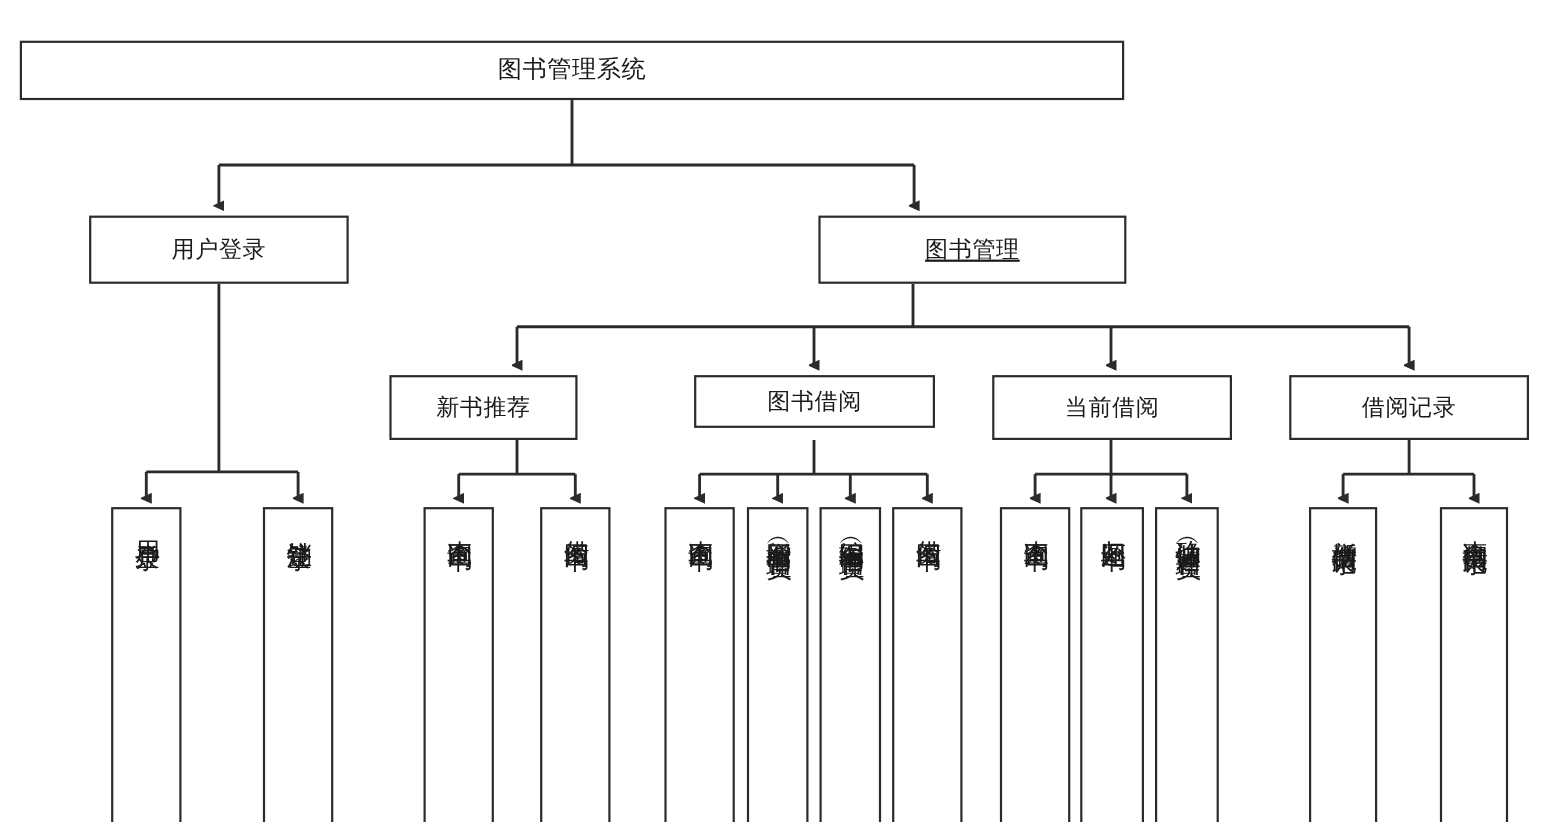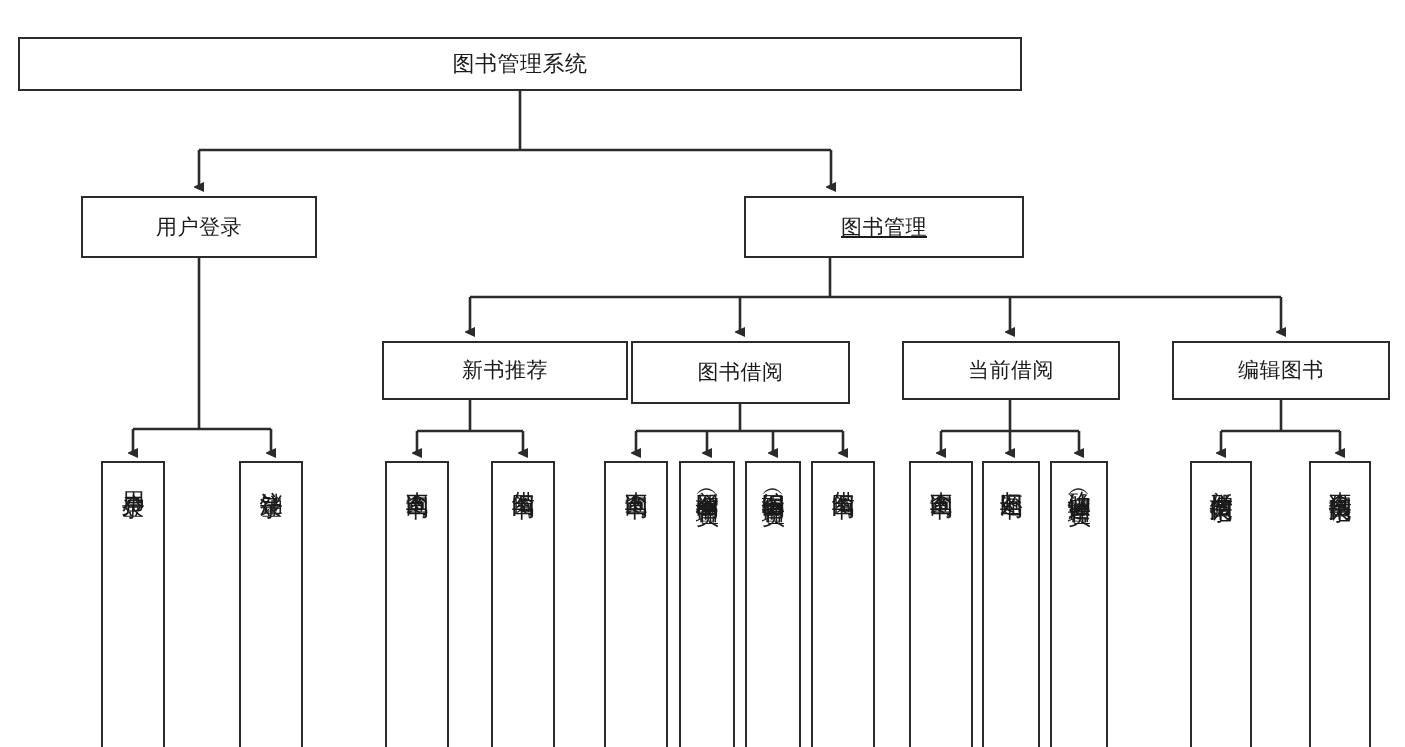--- a/index.html
+++ b/index.html
@@ -128,31 +128,31 @@
     <span>图书管理系统</span>
   </div>
 
   <div class="node h" style="left:81px; top:171px; width:236px; height:62px;">
     <span>用户登录</span>
   </div>
   <div class="node h" style="left:744px; top:171px; width:280px; height:62px;text-decoration:underline;">
     <span>图书管理</span>
   </div>
 
-  <div class="node h" style="left:382px; top:316px; width:246px; height:59px;">
+  <div class="node h" style="left:354px; top:316px; width:171px; height:59px;">
     <span>新书推荐</span>
   </div>
-  <div class="node h" style="left:631px; top:316px; width:219px; height:63px;">
+  <div class="node h" style="left:631px; top:316px; width:219px; height:48px;">
     <span>图书借阅</span>
   </div>
   <div class="node h" style="left:902px; top:316px; width:218px; height:59px;">
     <span>当前借阅</span>
   </div>
   <div class="node h" style="left:1172px; top:316px; width:218px; height:59px;">
-    <span>编辑图书</span>
+    <span>借阅记录</span>
   </div>
 
   <div class="node v" style="left:101px; top:436px; width:64px; height:297px;">
     <span class="vtext">用户登录</span>
   </div>
   <div class="node v" style="left:239px; top:436px; width:64px; height:297px;">
     <span class="vtext">注销登录</span>
   </div>
 
   <div class="node v" style="left:385px; top:436px; width:64px; height:297px;">

